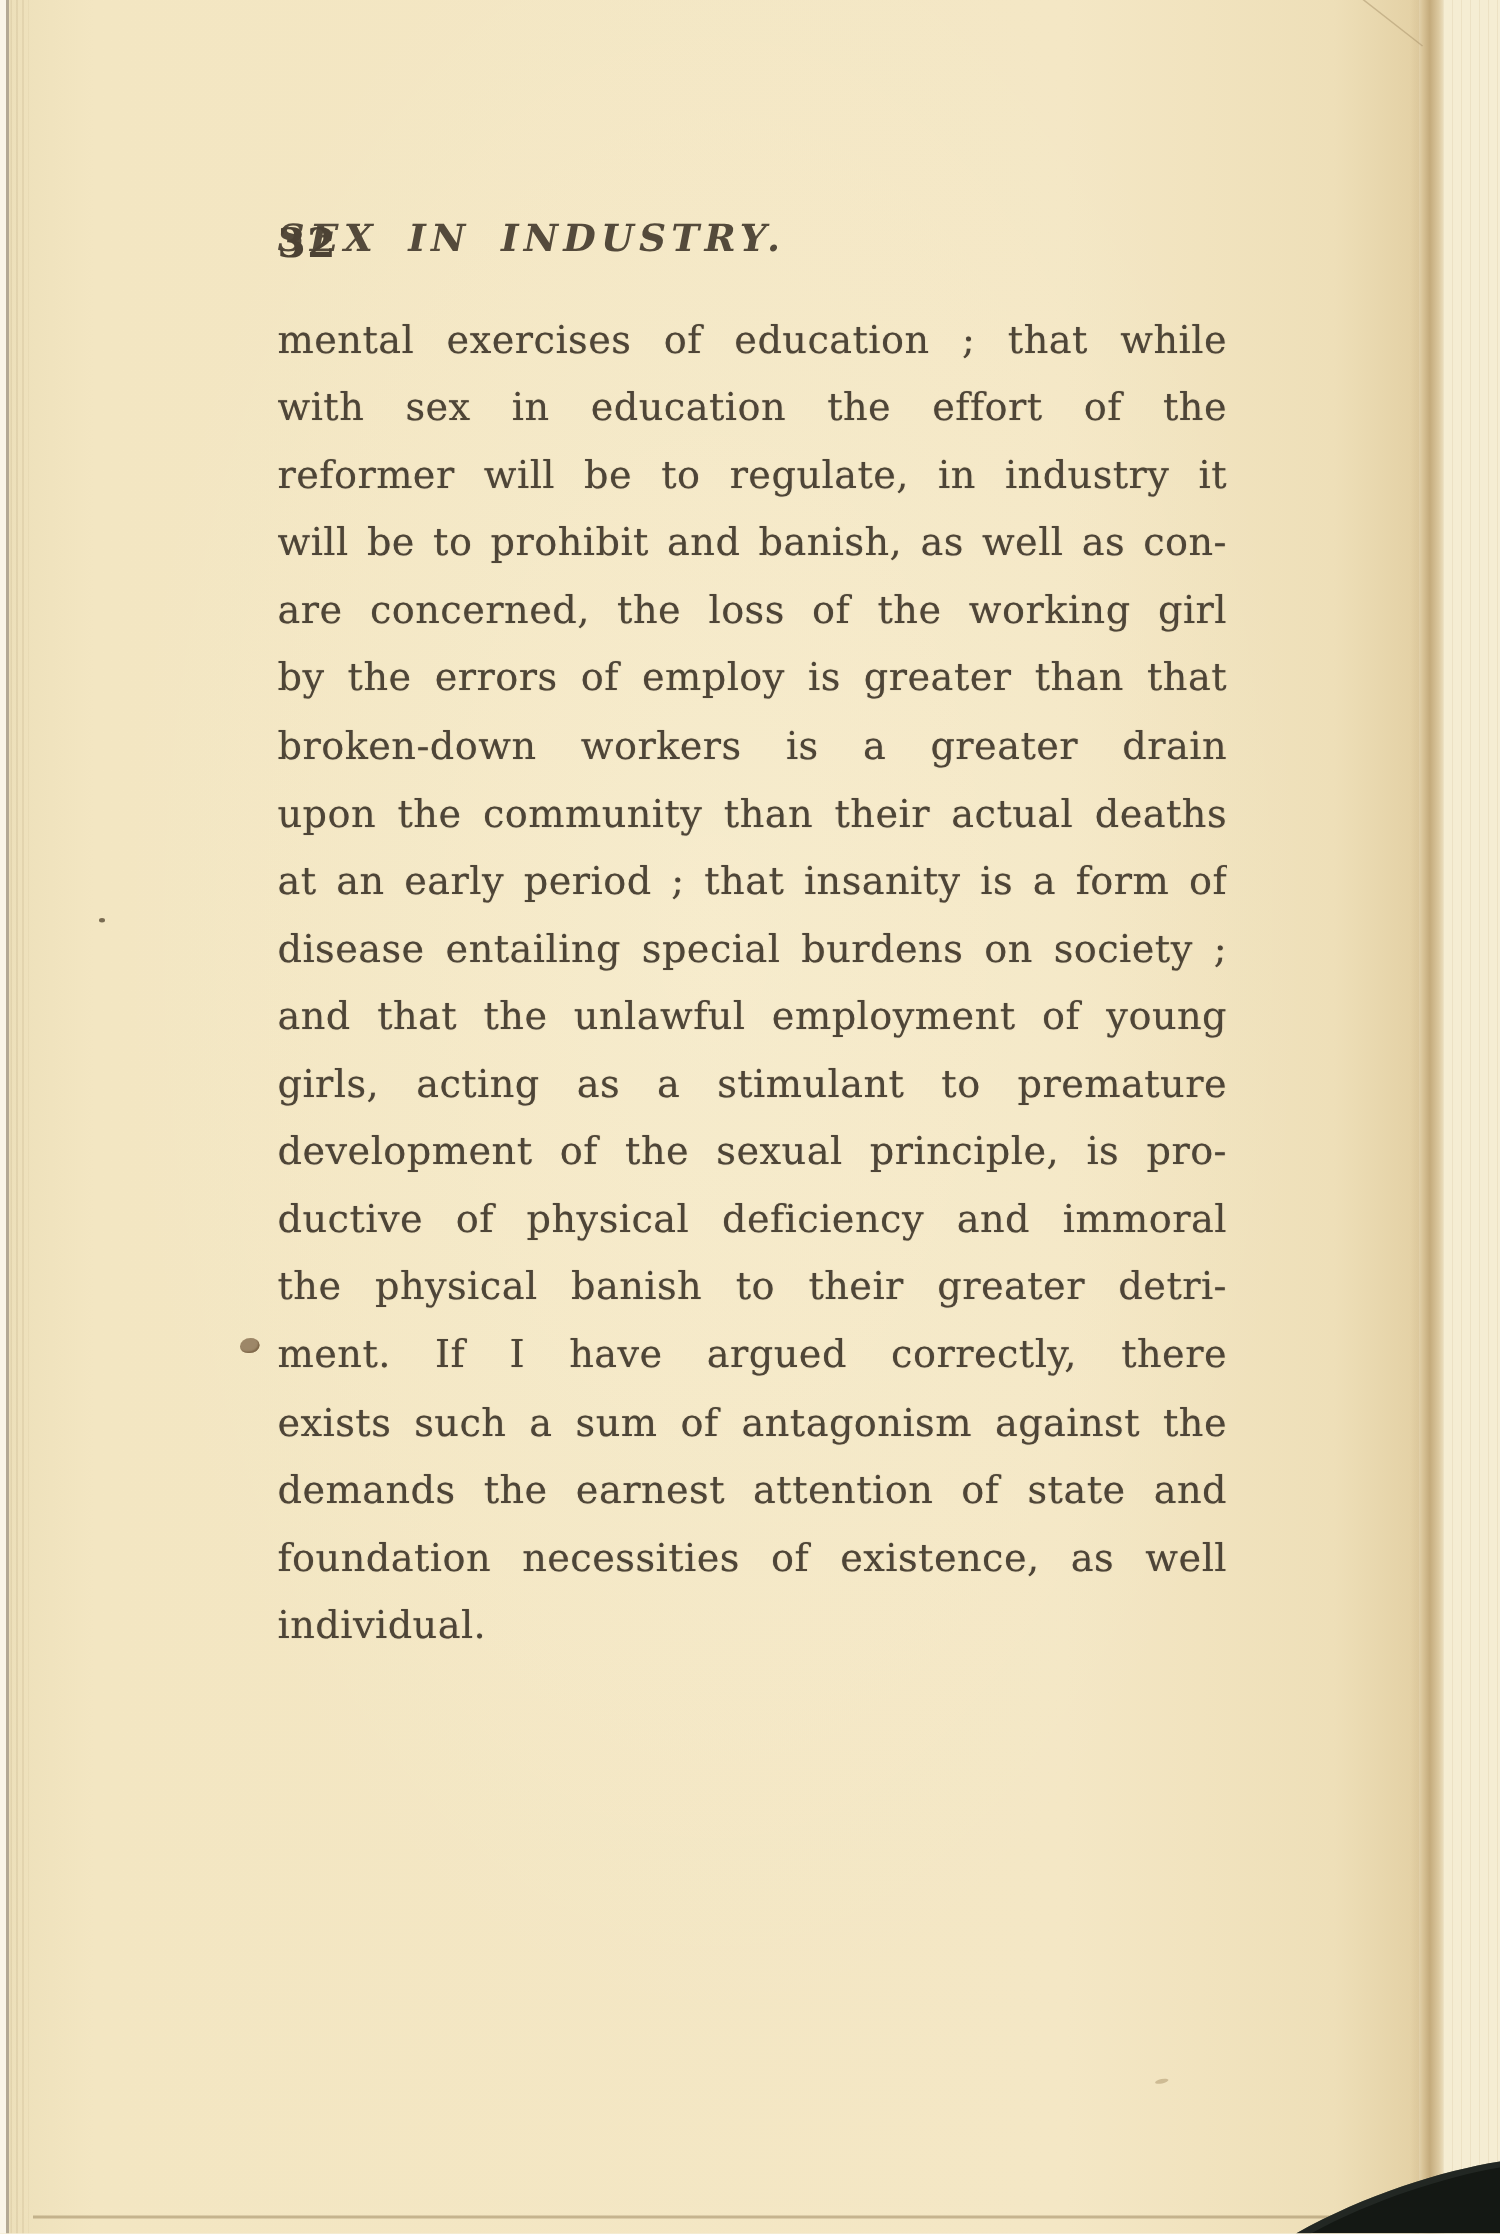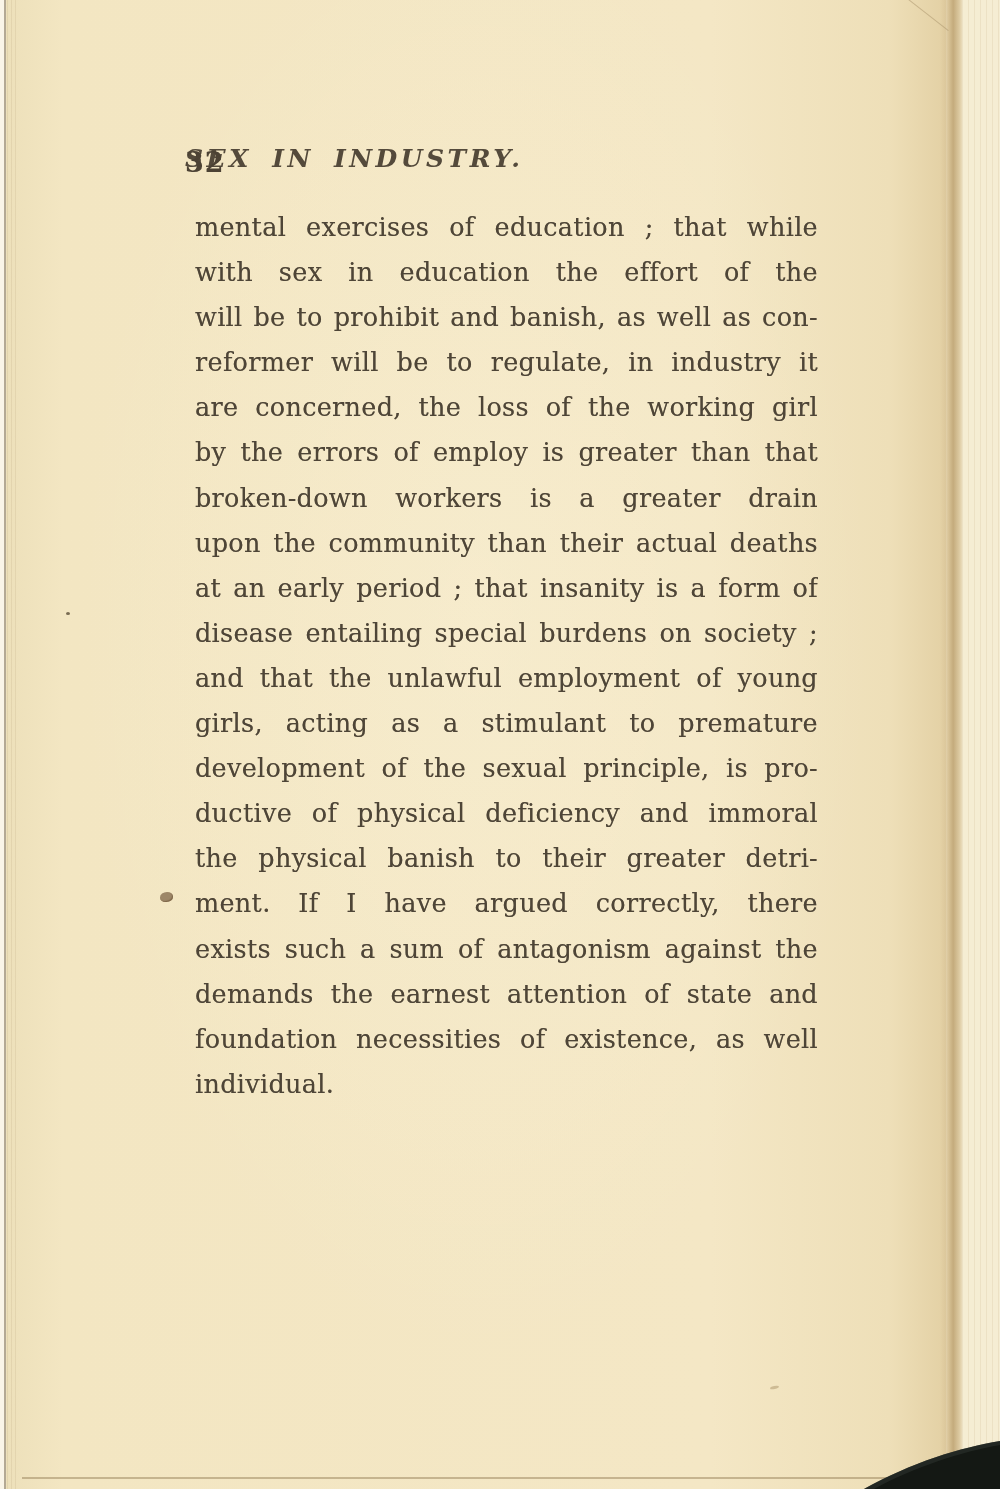--- a/index.html
+++ b/index.html
@@ -106,21 +106,20 @@
     text-shadow: 0 0 0.6px rgba(78,69,55,0.55);
   }
   .line {
     height: 45.1px;
     line-height: 45.1px;
     text-align: justify;
     text-align-last: justify;
     letter-spacing: 0.3px;
     word-spacing: 1.5px;
     overflow: hidden;
-    margin-left: 10px;
   }
   .line.last {
     text-align: center;
     text-align-last: left;
   }
 
   
   .margin-speck {
     position: absolute; left: 160px; top: 892px;
     width: 13px; height: 10px;
@@ -156,22 +155,22 @@
 <div class="top-right-crease"></div>
 
 <div class="header">
   <span class="page-number">32</span>
   <div class="running-title">SEX IN INDUSTRY.</div>
 </div>
 
 <div class="body-text">
     <div class="line">mental exercises of education ; that while</div>
     <div class="line">with sex in education the effort of the</div>
+    <div class="line">reformer will be to regulate, in industry it</div>
     <div class="line">will be to prohibit and banish, as well as con-</div>
-    <div class="line">reformer will be to regulate, in industry it</div>
     <div class="line">are concerned, the loss of the working girl</div>
     <div class="line">by the errors of employ is greater than that</div>
     <div class="line">broken-down workers is a greater drain</div>
     <div class="line">upon the community than their actual deaths</div>
     <div class="line">at an early period ; that insanity is a form of</div>
     <div class="line">disease entailing special burdens on society ;</div>
     <div class="line">and that the unlawful employment of young</div>
     <div class="line">girls, acting as a stimulant to premature</div>
     <div class="line">development of the sexual principle, is pro-</div>
     <div class="line">ductive of physical deficiency and immoral</div>

